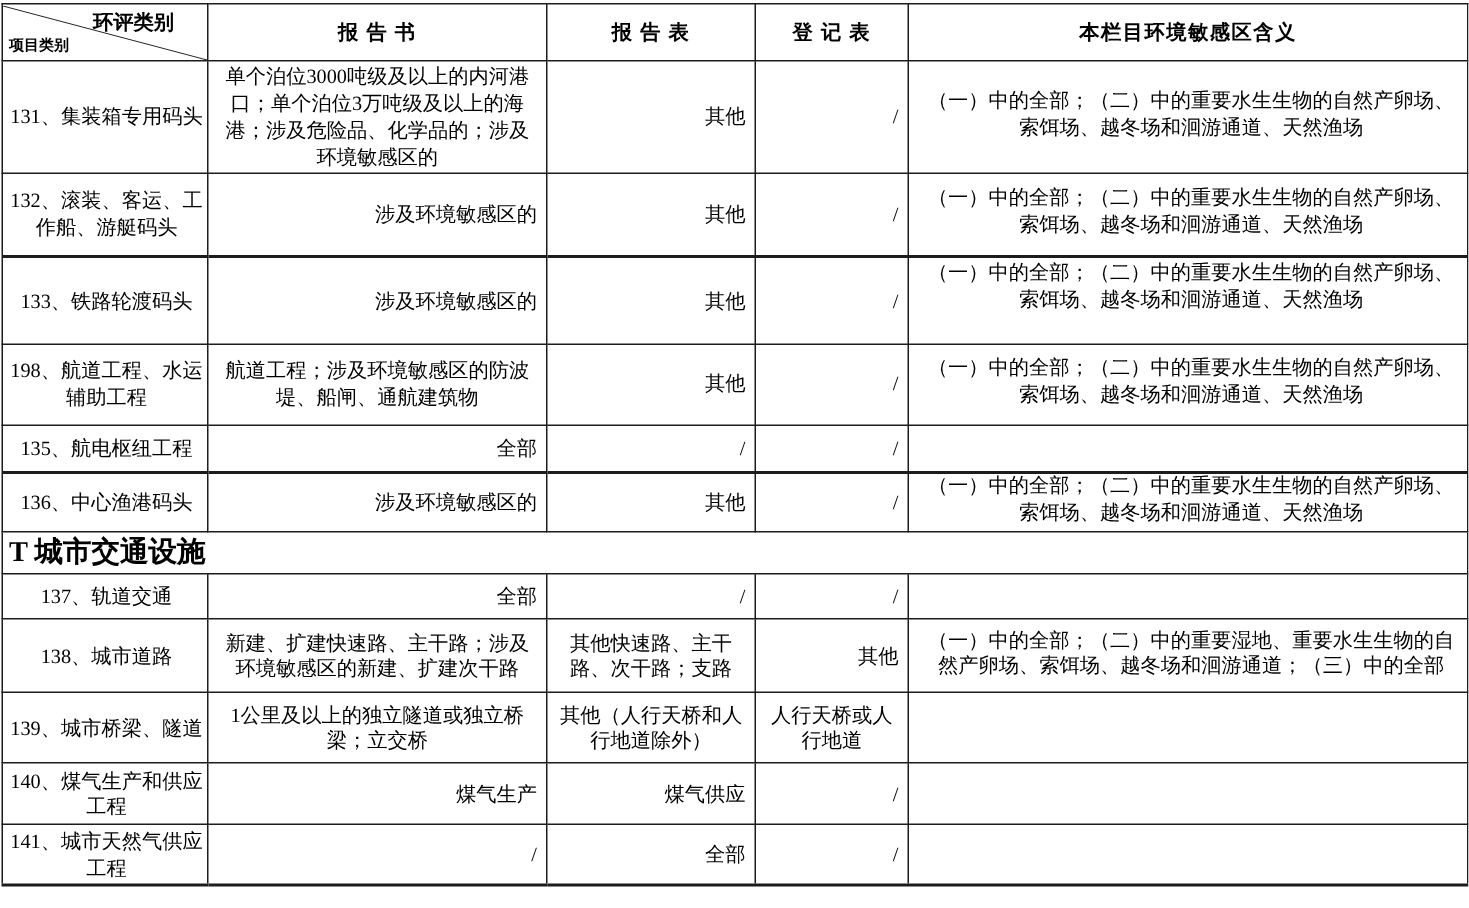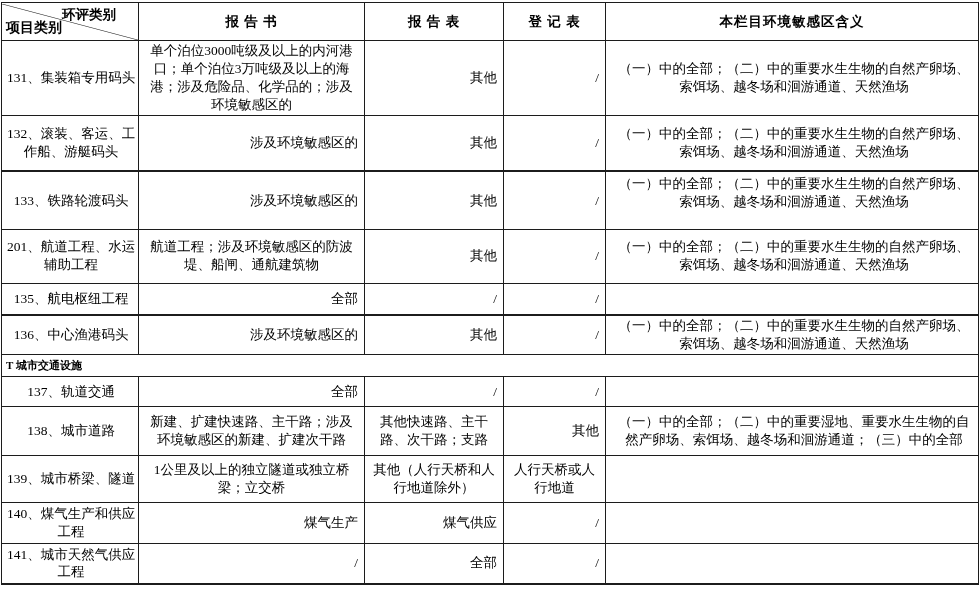--- a/index.html
+++ b/index.html
@@ -18,39 +18,39 @@
     font-size:13.5px;
     line-height:1.33;
     vertical-align:middle;
     overflow:hidden;
     word-break:break-all;
   }
   td.hdr { font-weight:bold; text-align:center; letter-spacing:1px; }
   td.center { text-align:right; }
   td.left { text-align:center; }
   td.cat { padding-left:4px; padding-right:2px;margin-top:48px; }
-  td.meaning { padding-left:10px; padding-right:6px; }
+  td.meaning { padding-left:10px; padding-right:6px;font-family:Liberation Mono, monospace; }
   td.va-top { vertical-align:top; padding-top:3px; }
   tr.thick td { border-bottom-width:2px; }
   tr.section td {
     font-weight:bold; text-align:left; padding-left:4px;
-    font-size:11px;
+    font-size:19px;
   }
   
   td.diag { position:relative; padding:0; }
   .diag-wrap { position:relative; width:100%; height:36px; }
   .diag-line { position:absolute; left:0; top:0; width:100%; height:100%; }
   .diag-line line { stroke:#1c1c1c; stroke-width:1.2; }
   .diag-top {
     position:absolute; top:2px; right:22px;
     font-weight:bold; font-size:13.5px;
   }
   .diag-bottom {
     position:absolute; bottom:2px; left:4px;
-    font-weight:bold; font-size:14px;
+    font-weight:bold; font-size:10px;
   }
 </style>
 </head>
 <body>
 
 <table class="main">
   <colgroup>
     <col style="width:137px">
     <col style="width:226px">
     <col style="width:139px">
@@ -93,21 +93,21 @@
 
   <tr style="height:58px">
     <td class="cat left">133、铁路轮渡码头</td>
     <td class="center">涉及环境敏感区的</td>
     <td class="center">其他</td>
     <td class="center">/</td>
     <td class="meaning left va-top">（一）中的全部；（二）中的重要水生生物的自然产卵场、索饵场、越冬场和洄游通道、天然渔场</td>
   </tr>
 
   <tr style="height:54px">
-    <td class="cat left">201、航道工程、水运辅助工程</td>
+    <td class="cat left">198、航道工程、水运辅助工程</td>
     <td class="left">航道工程；涉及环境敏感区的防波堤、船闸、通航建筑物</td>
     <td class="center">其他</td>
     <td class="center">/</td>
     <td class="meaning left">（一）中的全部；（二）中的重要水生生物的自然产卵场、索饵场、越冬场和洄游通道、天然渔场</td>
   </tr>
 
   <tr class="thick" style="height:32px">
     <td class="cat left">135、航电枢纽工程</td>
     <td class="center">全部</td>
     <td class="center">/</td>

